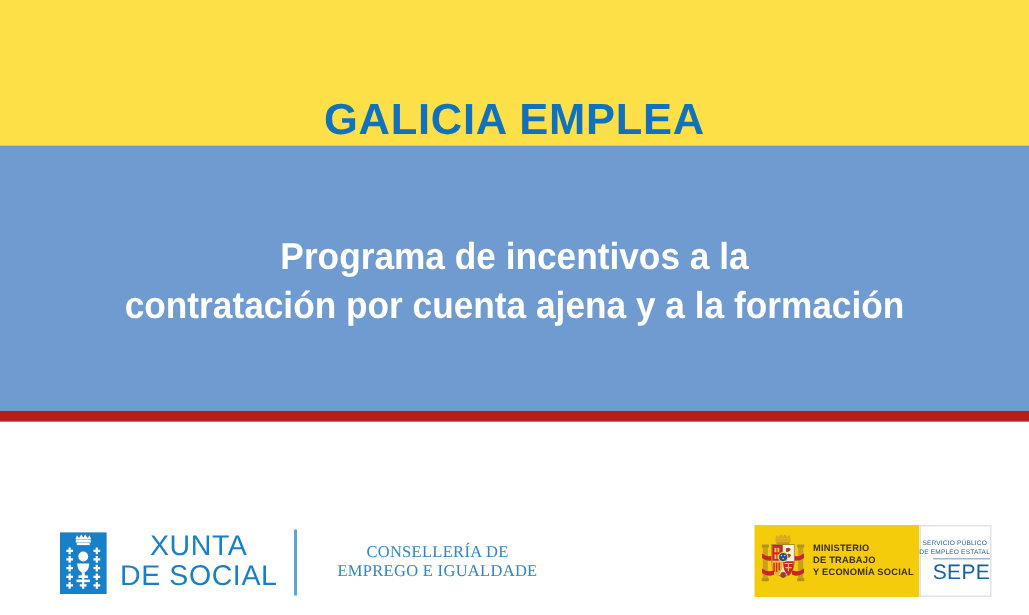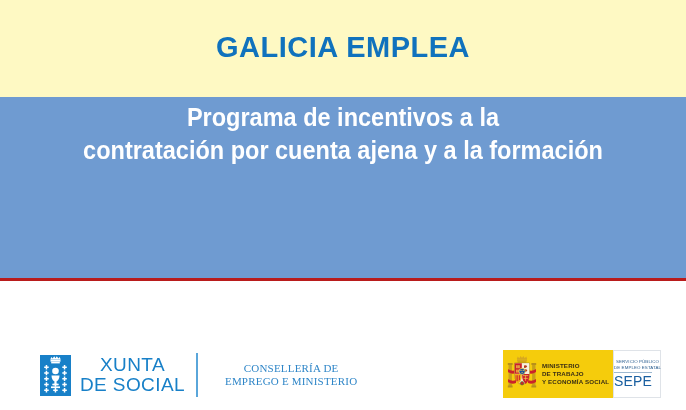--- a/index.html
+++ b/index.html
@@ -15,46 +15,46 @@
     position: relative;
   }
 
   
   .title-zone {
     position: absolute;
     left: 0;
     top: 0;
     width: 686px;
     height: 97px;
-    background: #fef9c3;
-    display: flex;
-    align-items: center;
+    background: #fde047;
+    display: flex;
+    align-items: flex-end;
     justify-content: center;
   }
   .doc-title {
     font-size: 29px;
     font-weight: bold;
     letter-spacing: 0.5px;
     color: #1072bd;
     font-family: "Liberation Sans", sans-serif;
     white-space: nowrap;
     margin-top: -2px;
   }
 
   
   .banner {
     position: absolute;
     left: 0;
     top: 97px;
     width: 686px;
     height: 184px;
     background: #6f9bd1;
-    border-bottom: 3px solid #b91c1c;
-    display: flex;
-    align-items: flex-start;
+    border-bottom: 7px solid #b91c1c;
+    display: flex;
+    align-items: center;
     justify-content: center;
     box-sizing: border-box;
   }
   .banner-text {
     width: 100%;
     text-align: center;
     color: #ffffff;
     font-weight: bold;
     font-size: 25px;
     line-height: 33px;
@@ -159,21 +159,21 @@
   .ministerio-text span { display: block; }
 
   .sepe-box {
     width: 48px;
     height: 48px;
     background: #ffffff;
     border: 1px solid #dfe3e8;
     box-sizing: border-box;
     display: flex;
     flex-direction: column;
-    align-items: flex-start;
+    align-items: flex-end;
     justify-content: center;
     position: relative;
   }
   .sepe-small {
     color: #2a5d8f;
     font-family: "Liberation Sans", sans-serif;
     font-size: 4.4px;
     line-height: 5.4px;
     text-align: center;
     letter-spacing: 0.1px;
@@ -253,21 +253,21 @@
 
     <div class="xunta-words">
       <span>XUNTA</span>
       <span>DE SOCIAL</span>
     </div>
 
     <div class="vdivider"></div>
 
     <div class="conselleria">
       <span>CONSELLERÍA DE</span>
-      <span>EMPREGO E MINISTERIO</span>
+      <span>EMPREGO E IGUALDADE</span>
     </div>
   </div>
 
   <div class="ministerio-block">
 
     <div class="ministerio-yellow">
       <svg class="escudo" viewBox="0 0 30 38" xmlns="http://www.w3.org/2000/svg">
 
         <rect x="1.5" y="9" width="3.4" height="22" fill="#c8a01a"></rect>
         <rect x="25.1" y="9" width="3.4" height="22" fill="#c8a01a"></rect>

